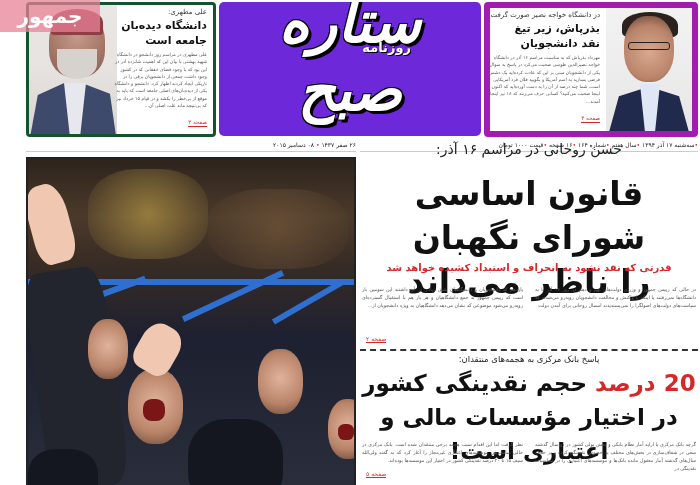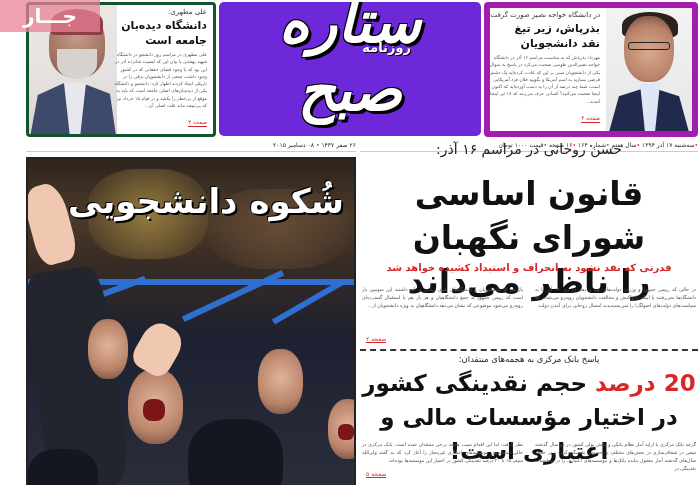--- a/index.html
+++ b/index.html
@@ -78,21 +78,21 @@
   .a2-kicker { left: 360px; top: 354px; width: 338px; font-size: 8.5px; color:#222; }
   .a2-headline { left: 360px; top: 366px; width: 338px; font-size: 23px; font-weight: bold; line-height: 34px; color:#111; }
   .a2-headline .red { color:#d62828; }
   .a2-cols { left: 362px; top: 441px; width: 334px; }
   .a2-ref { position:absolute; left: 366px; top: 470px; font-size: 6px; color:#d62828; border-bottom:1px solid #d62828; }
 </style>
 </head>
 <body>
 
 <div class="watermark">
-  <span>جـــار</span>
+  <span>جمهور</span>
 </div>
 
 <div class="teaser-left">
   <div class="photo">
     <div class="head"></div>
       <div class="cap"></div>
       <div class="beard"></div>
       <div class="suit"></div>
       <div class="shirt"></div>
   </div>
@@ -159,21 +159,20 @@
   <div class="dark" style="left:8px;top:110px;width:80px;height:220px;border-radius:20%;transform:rotate(-8deg);background:#22242e;"></div>
   <div class="crowd-face" style="left:60px;top:160px;width:40px;height:60px;"></div>
   <div class="crowd-face" style="left:100px;top:210px;width:55px;height:75px;"></div>
   <div class="mouth" style="left:115px;top:240px;width:22px;height:22px;"></div>
   <div class="hand" style="left:110px;top:165px;width:40px;height:50px;transform:rotate(30deg);"></div>
   <div class="crowd-face" style="left:230px;top:190px;width:45px;height:65px;"></div>
   <div class="crowd-face" style="left:300px;top:240px;width:40px;height:60px;"></div>
   <div class="mouth" style="left:310px;top:265px;width:16px;height:16px;"></div>
   <div class="dark" style="left:160px;top:260px;width:95px;height:90px;"></div>
   <div class="dark" style="left:0px;top:290px;width:70px;height:60px;"></div>
-  <div class="photo-headline">شُکوه دانشجویی</div>
 </div>
 
 <div class="article a1-kicker">حسن روحانی در مراسم ۱۶ آذر:</div>
 <div class="article a1-headline">
   <div>قانون اساسی شورای نگهبان</div>
   <div>را ناظر می‌داند</div>
 </div>
 <div class="article a1-sub">قدرتی که نقد نشود به انحراف و استبداد کشیده خواهد شد</div>
 <div class="cols a1-cols">
   <div class="col">در حالی که رییس جمهور و وزرای دولت‌های نهم و دهم در روز ۱۶ آذر با به دانشگاه‌ها نمی‌رفتند یا اینکه با واکنش و مخالفت دانشجویان روبه‌رو می‌شدند که سیاست‌های دولت‌های اصولگرا را نمی‌پسندیدند امسال روحانی برای آمدن دولت</div>

